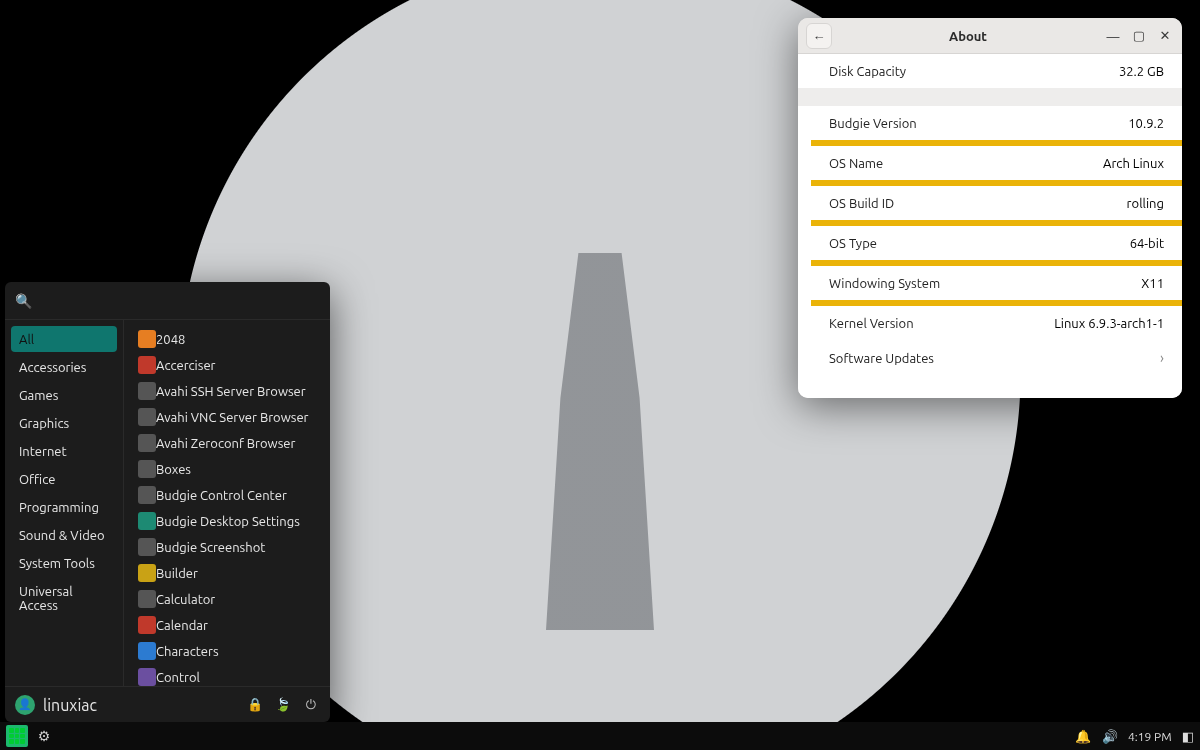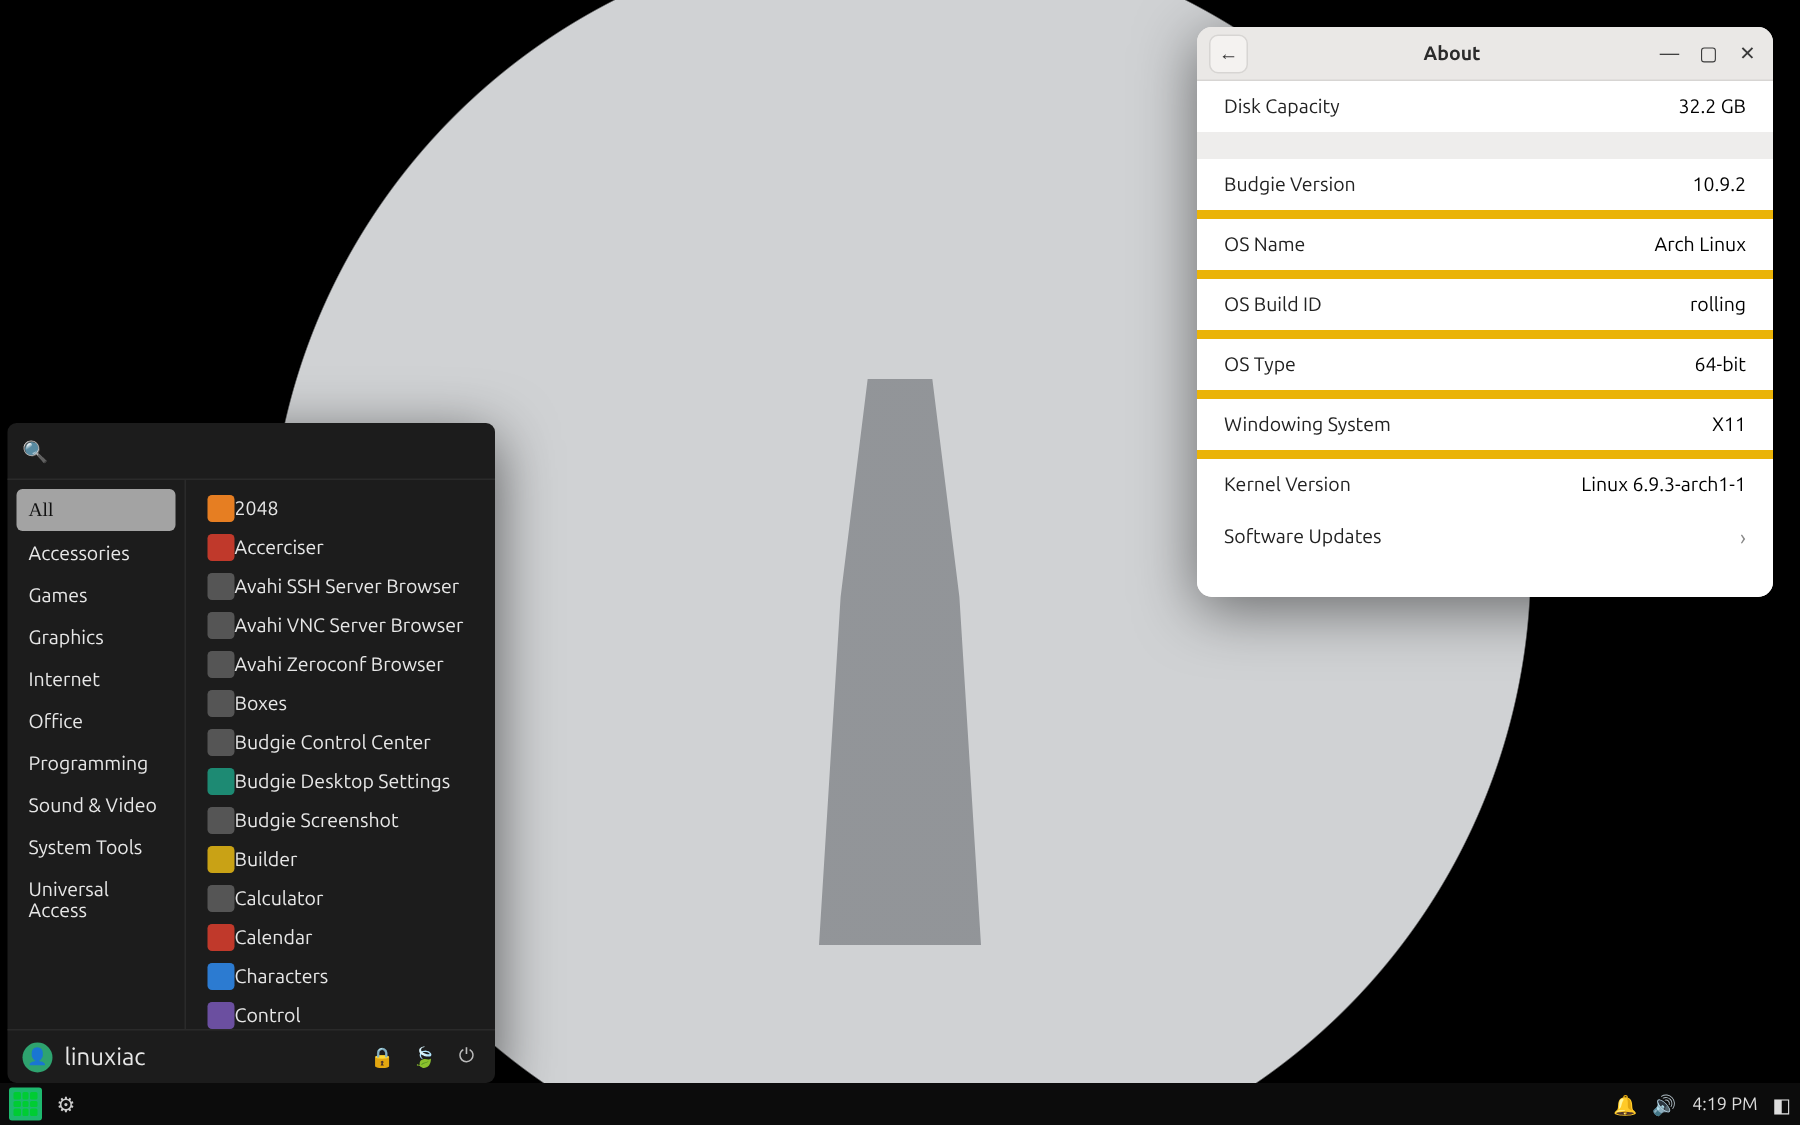--- a/index.html
+++ b/index.html
@@ -33,21 +33,21 @@
   height: 36px; display: flex; align-items: center; justify-content: space-between;
   padding: 0 8px; background: #eae8e6; border-bottom: 1px solid #d7d5d3;
 }
 .hbtn { width: 26px; height: 26px; border-radius: 6px; background: #f4f2f0; border:1px solid #d7d5d3;
   display:flex;align-items:center;justify-content:center; font-size:13px; color:#3a3a3a; cursor:pointer; }
 .about-title { font-weight: 600; font-size: 13px; color:#2b2b2b; }
 .hright { display:flex; gap:8px; }
 .hiconbtn { width:18px; height:18px; display:flex;align-items:center;justify-content:center;
   font-size:13px; color:#3a3a3a; cursor:pointer; border-radius:4px; }
 .about-body { flex:1; overflow:auto; background:#fff; }
-.sect { background:#fff; }
+.sect { background:#fff;padding-left:13px; }
 .row { display:flex; justify-content:space-between; align-items:center;
   padding: 10px 18px; font-size: 13px; color:#222; border-top:6px solid #eab308; }
 .sect .row:first-child { border-top:none; }
 .sectgap { height: 18px; background:#eeedec; }
 .row .val { color:#000000; }
 .row.link { cursor:pointer; }
 .row.link .chev { color:#888; font-size:14px; }
 
 
 .menu {
@@ -56,21 +56,21 @@
   background: #1c1c1c; color: #e7e7e7;
   border-radius: 6px; box-shadow: 0 10px 40px rgba(0,0,0,.6);
   display: grid; grid-template-rows: 38px 1fr 36px;
 }
 .search { display:flex; align-items:center; gap:8px; padding:0 10px; border-bottom:1px solid #2a2a2a; }
 .search .sicon { font-size:14px; color:#ccc; }
 .search input { flex:1; background:transparent; border:none; outline:none; color:#eee; font-size:13px; }
 .panes { display:grid; grid-template-columns: 118px 1fr; overflow:hidden; }
 .cats { padding:6px 6px; overflow:auto; }
 .cat { padding:6px 8px; border-radius:4px; font-size:13px; cursor:pointer; margin-bottom:2px; }
-.cat.active { background:#a3a3a3; color:#111;font-family:Liberation Serif, serif; }
+.cat.active { background:#0f766e; color:#111; }
 .apps { padding:6px 4px 6px 8px; overflow:auto; border-left:1px solid #2a2a2a; position:relative; }
 .apps::-webkit-scrollbar{width:6px;} .apps::-webkit-scrollbar-thumb{background:#444;border-radius:3px;}
 .app { display:flex; align-items:center; padding:4px 6px; border-radius:4px; font-size:13px; cursor:pointer; }
 .appicon { width:18px; height:18px; border-radius:3px; display:flex;align-items:center;justify-content:center; font-size:12px; flex-shrink:0; }
 .menu-footer { display:flex; align-items:center; justify-content:space-between; padding:0 10px; border-top:1px solid #2a2a2a; }
 .userwrap { display:flex; align-items:center; gap:8px; }
 .avatar { width:20px; height:20px; border-radius:50%; background:#2ea36f; display:flex;align-items:center;justify-content:center; font-size:11px; }
 .fbtns { display:flex; gap:10px; }
 .fbtn { width:18px;height:18px; display:flex;align-items:center;justify-content:center; color:#bbb; cursor:pointer; font-size:13px; }
 

